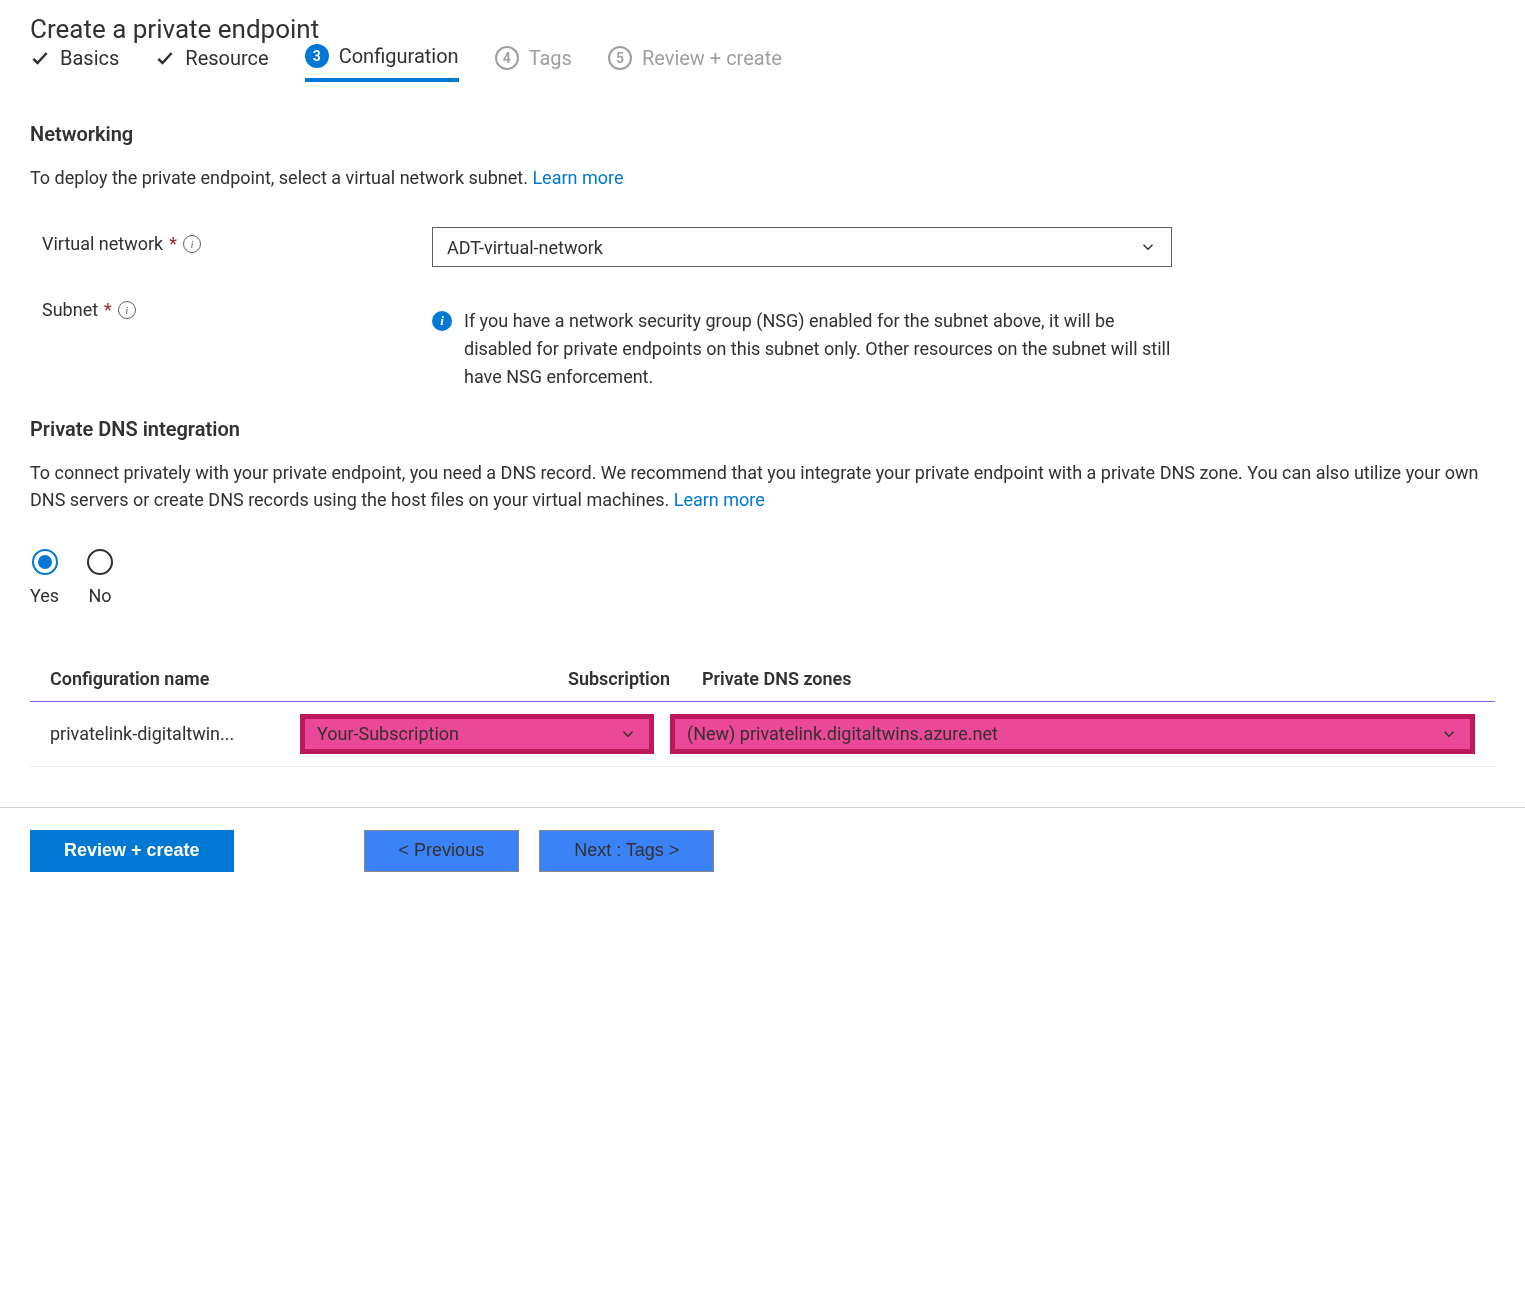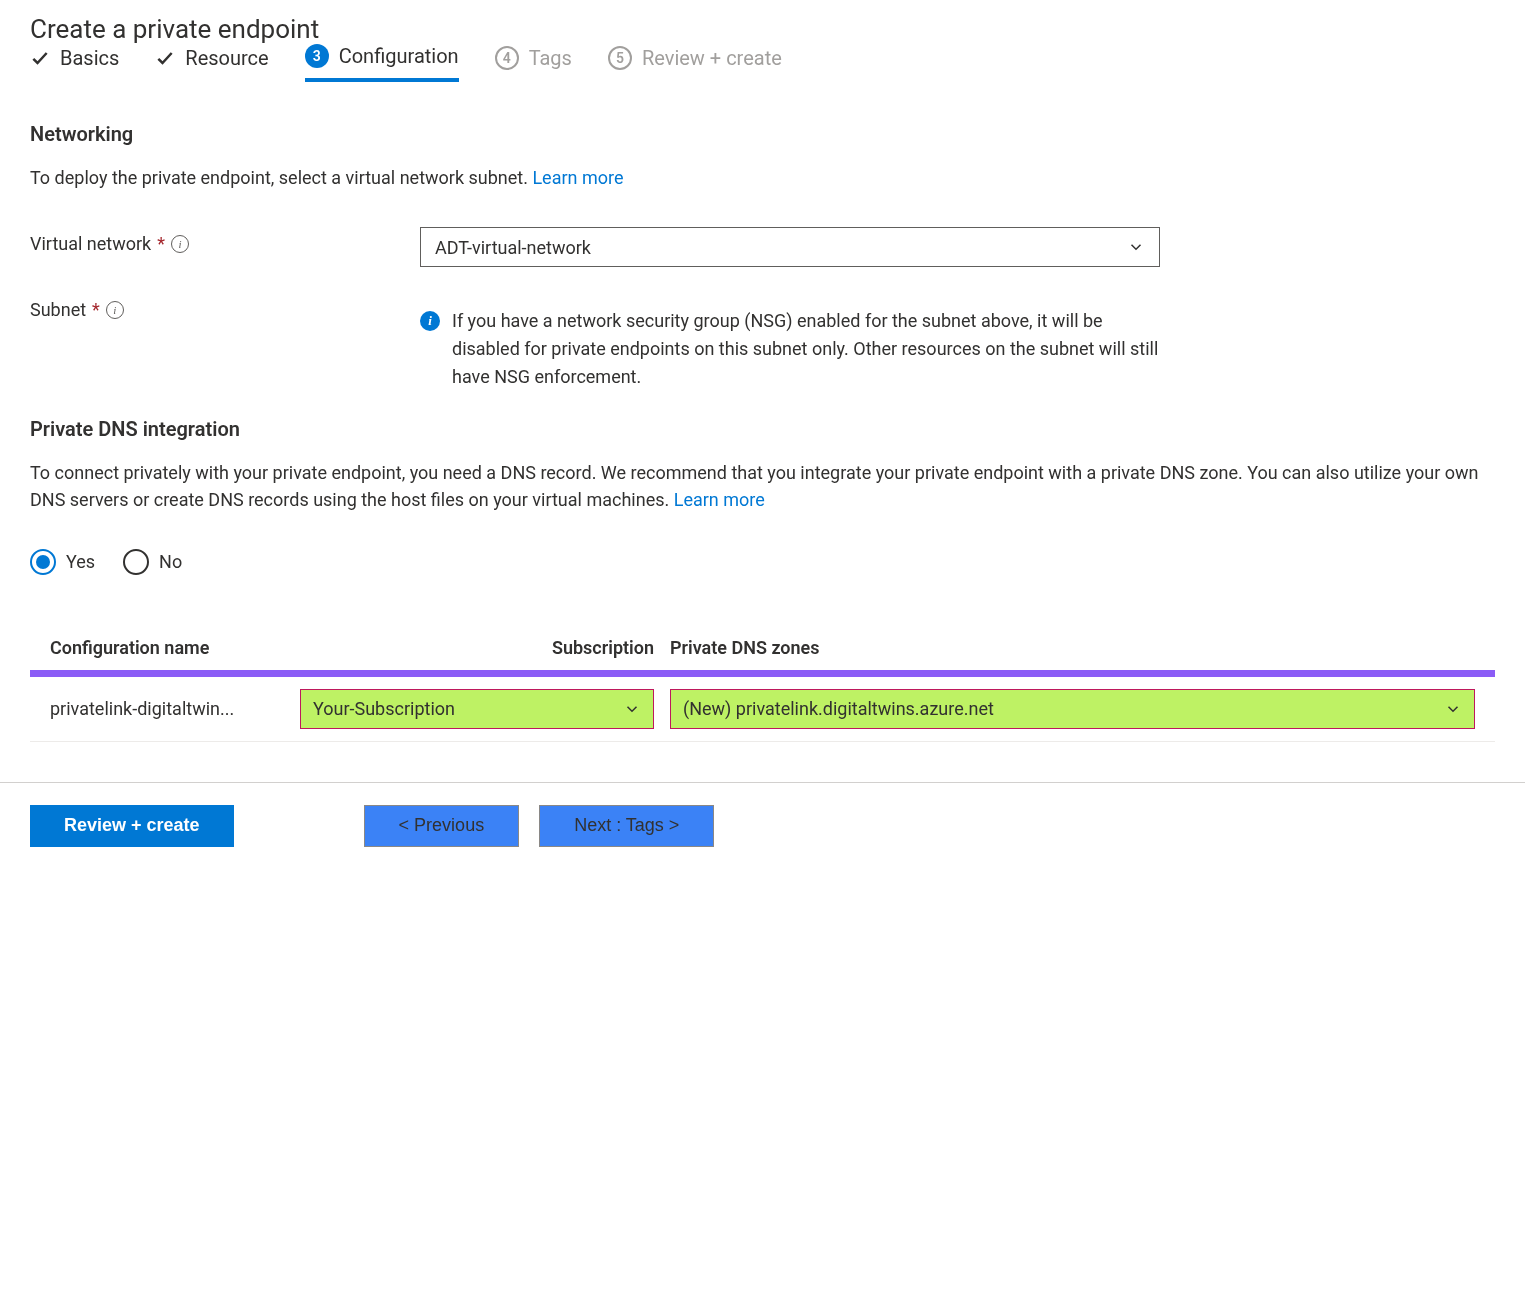--- a/index.html
+++ b/index.html
@@ -90,20 +90,21 @@
       margin-bottom: 26px;
     }
     .field-label-col {
       width: 390px;
       flex-shrink: 0;
       display: flex;
       align-items: center;
       gap: 6px;
       font-size: 18px;
       padding-top: 6px;
+      margin-left: 12px;
     }
     .field-input-col {
       flex: 1;
       max-width: 740px;
       border-radius: 16px;
     }
     .required {
       color: #a4262c;
     }
     .info-icon {
@@ -170,20 +171,21 @@
       display: flex;
       gap: 28px;
       align-items: center;
     }
     .radio-label {
       display: flex;
       align-items: center;
       gap: 10px;
       font-size: 18px;
       cursor: pointer;
+      flex-direction: column;
     }
     .radio-outer {
       width: 26px;
       height: 26px;
       border: 2px solid #323130;
       border-radius: 50%;
       display: inline-flex;
       align-items: center;
       justify-content: center;
     }
@@ -195,38 +197,39 @@
       height: 14px;
       border-radius: 50%;
       background: #0078d4;
     }
     .dns-table {
       margin-top: 50px;
       margin-bottom: 40px;
     }
     .dns-table-header {
       display: flex;
-      border-bottom: 7px solid #8b5cf6;
+      border-bottom: 1px solid #8b5cf6;
       padding: 12px 20px;
       font-weight: 600;
       font-size: 18px;
+      gap: 16px;
     }
     .dns-table-row {
       display: flex;
       border-bottom: 1px solid #edebe9;
       padding: 12px 20px;
       align-items: center;
     }
     .dns-col1 { width: 250px; flex-shrink: 0; }
     .dns-col2 { width: 370px; flex-shrink: 0; padding-right: 16px; text-align: right; }
     .dns-col3 { flex: 1; }
     .dns-dropdown {
       height: 40px;
-      border: 1px solid #be185d;
-      background: #bef264;
+      border: 5px solid #be185d;
+      background: #ec4899;
       display: flex;
       align-items: center;
       justify-content: space-between;
       padding: 0 12px;
       cursor: pointer;
       font-size: 18px;
     }
     .footer-bar {
       border-top: 1px solid #d2d0ce;
       padding: 22px 0;

